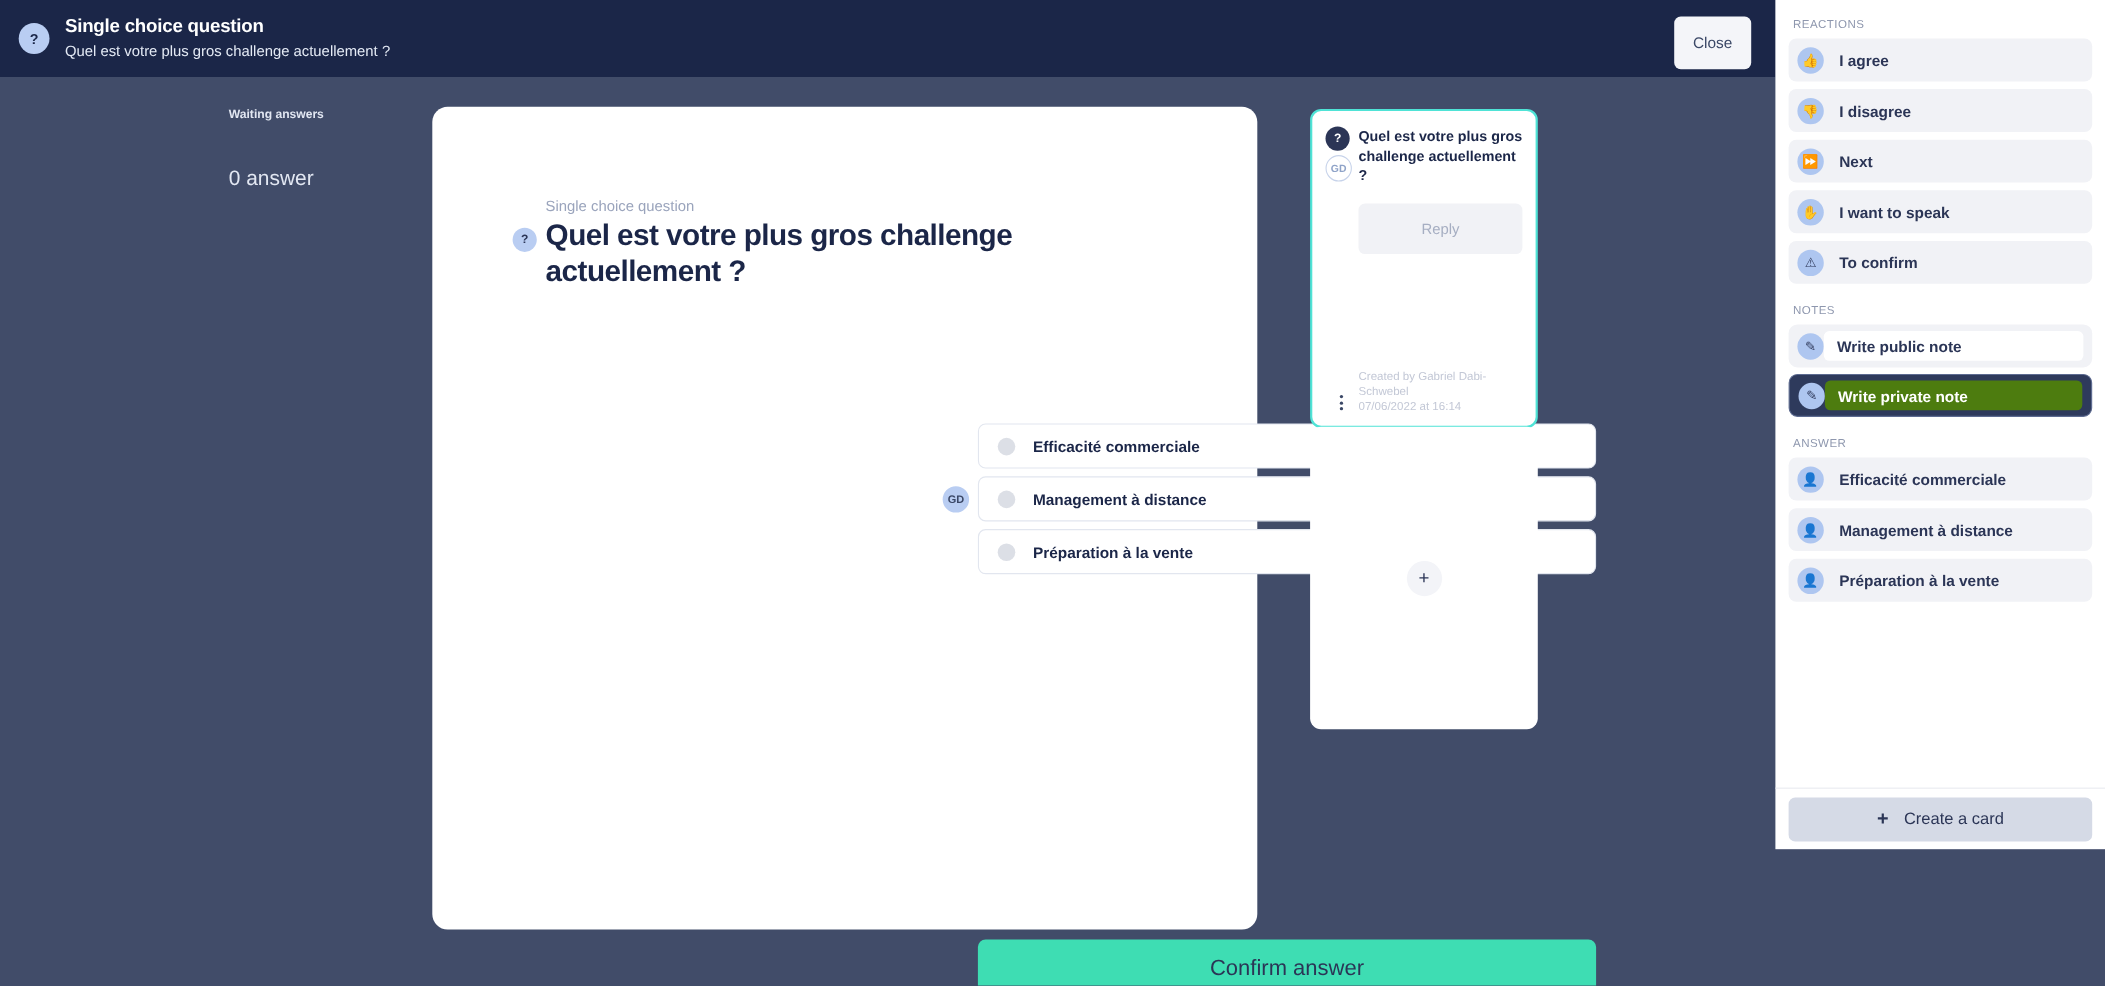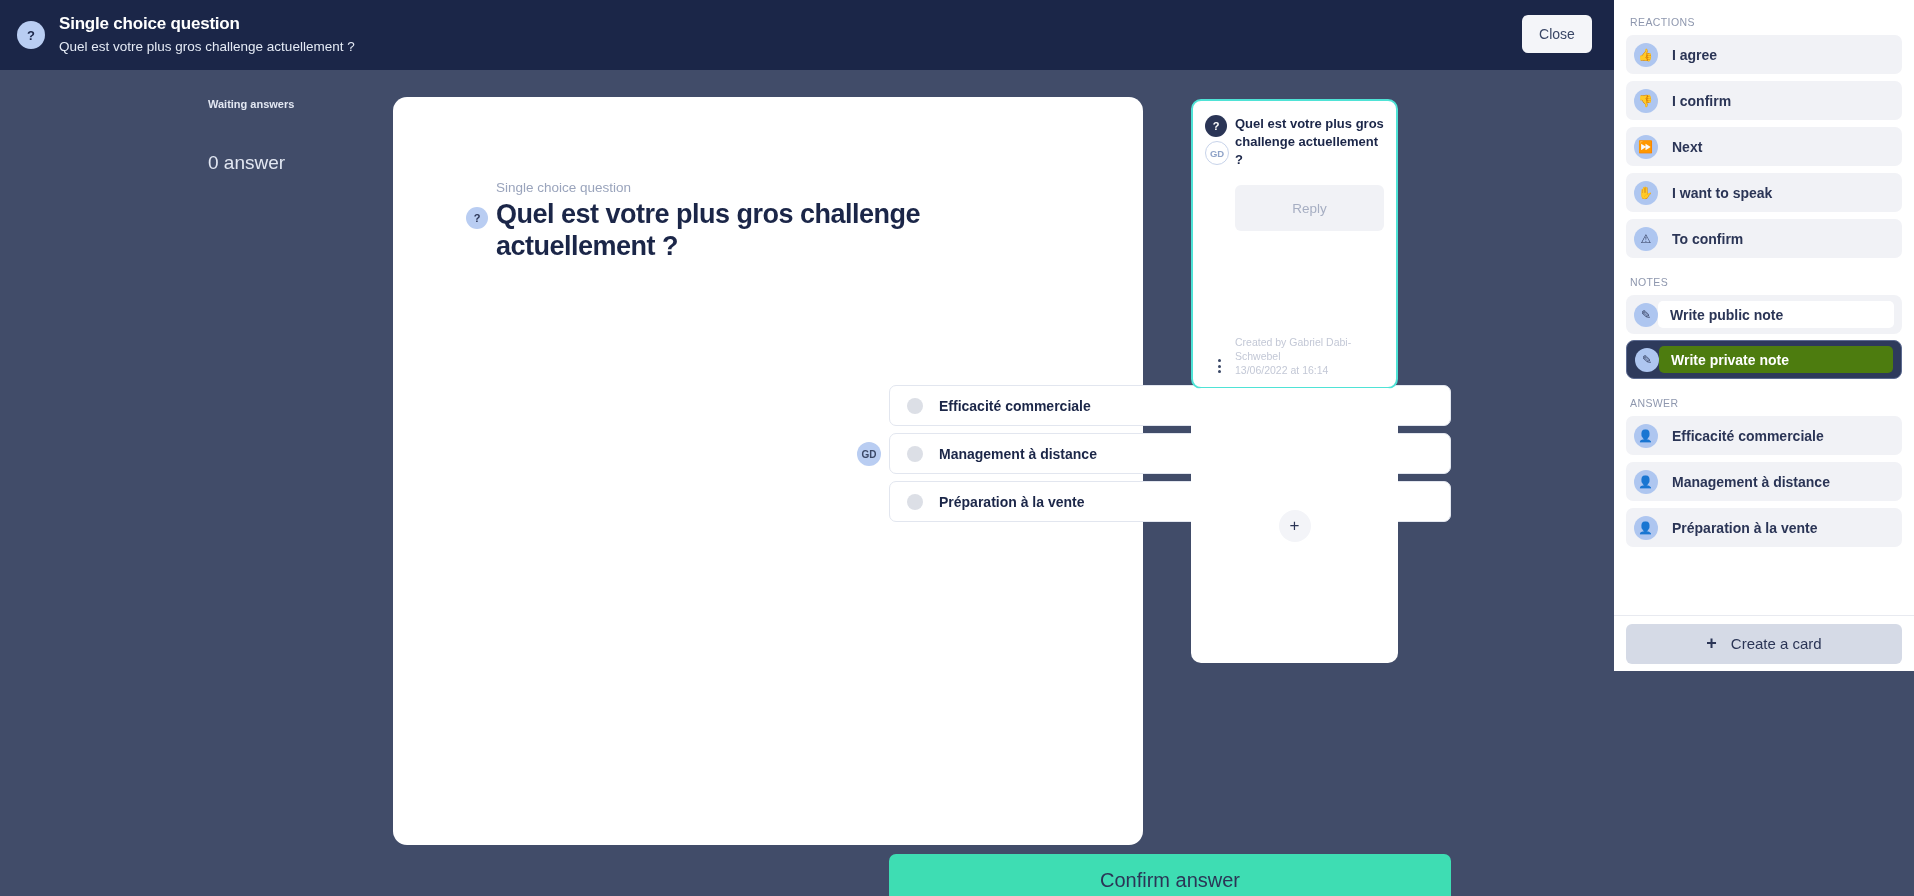--- a/index.html
+++ b/index.html
@@ -26,21 +26,21 @@
   .topbar-text { margin-left: 14px; }
   .topbar-title {
     color: #FFFFFF; font-size: 17px; font-weight: bold;
     letter-spacing: -0.2px; line-height: 20px;
   }
   .topbar-sub {
     color: #E4EAF5; font-size: 13.5px; line-height: 19px; margin-top: 3px;
   }
   .close-btn {
     position: absolute; right: 22px; top: 15px;
-    width: 70px; height: 38px; border-radius: 6px;
+    width: 70px; height: 48px; border-radius: 6px;
     background: #F4F5F9; color: #3A4766;
     font-size: 14px; font-family: "Liberation Sans", sans-serif;
     border: none; cursor: pointer;
   }
 
   
   .left-status {
     position: absolute; left: 208px; top: 98px; width: 180px;
     color: #E2E7F2;
   }
@@ -140,21 +140,21 @@
   }
   .add-circle {
     width: 32px; height: 32px; border-radius: 50%;
     background: #F3F4F8; color: #2B3556;
     display: flex; align-items: center; justify-content: center;
     font-size: 17px; cursor: pointer;
   }
 
   
   .right-panel {
-    position: absolute; right: 0; top: 0; width: 300px; height: 671px;
+    position: absolute; right: 0; top: 0; width: 300px; height: 772px;
     background: #FFFFFF; display: flex; flex-direction: column;
   }
   .rp-scroll { flex: 1; padding: 16px 12px 0 12px; overflow: hidden; }
   .rp-section-title {
     color: #8E97AE; font-size: 10.5px; letter-spacing: 0.4px;
     margin: 0 0 7px 4px;
   }
   .rp-section-title.spaced { margin-top: 18px; }
   .rp-row {
     height: 39px; border-radius: 7px; background: #F1F2F6;
@@ -260,40 +260,40 @@
       <div class="pc-q">Quel est votre plus gros challenge actuellement ?</div>
     </div>
     <div class="pc-reply">Reply</div>
     <div class="pc-dots">
         <i></i>
         <i></i>
         <i></i>
       </div>
     <div class="pc-foot">
       <div>Created by Gabriel Dabi-Schwebel</div>
-      <div>13/06/2022 at 16:14</div>
+      <div>07/06/2022 at 16:14</div>
     </div>
   </div>
 
   <div class="add-card">
     <div class="add-circle">+</div>
   </div>
 
   <div class="right-panel">
     <div class="rp-scroll">
 
       <div class="rp-section-title">REACTIONS</div>
 
       <div class="rp-row">
         <span class="rp-ic">👍</span>
         <span class="rp-lbl">I agree</span>
       </div>
       <div class="rp-row">
         <span class="rp-ic">👎</span>
-        <span class="rp-lbl">I confirm</span>
+        <span class="rp-lbl">I disagree</span>
       </div>
       <div class="rp-row">
         <span class="rp-ic">⏩</span>
         <span class="rp-lbl">Next</span>
       </div>
       <div class="rp-row">
         <span class="rp-ic">✋</span>
         <span class="rp-lbl">I want to speak</span>
       </div>
       <div class="rp-row">

